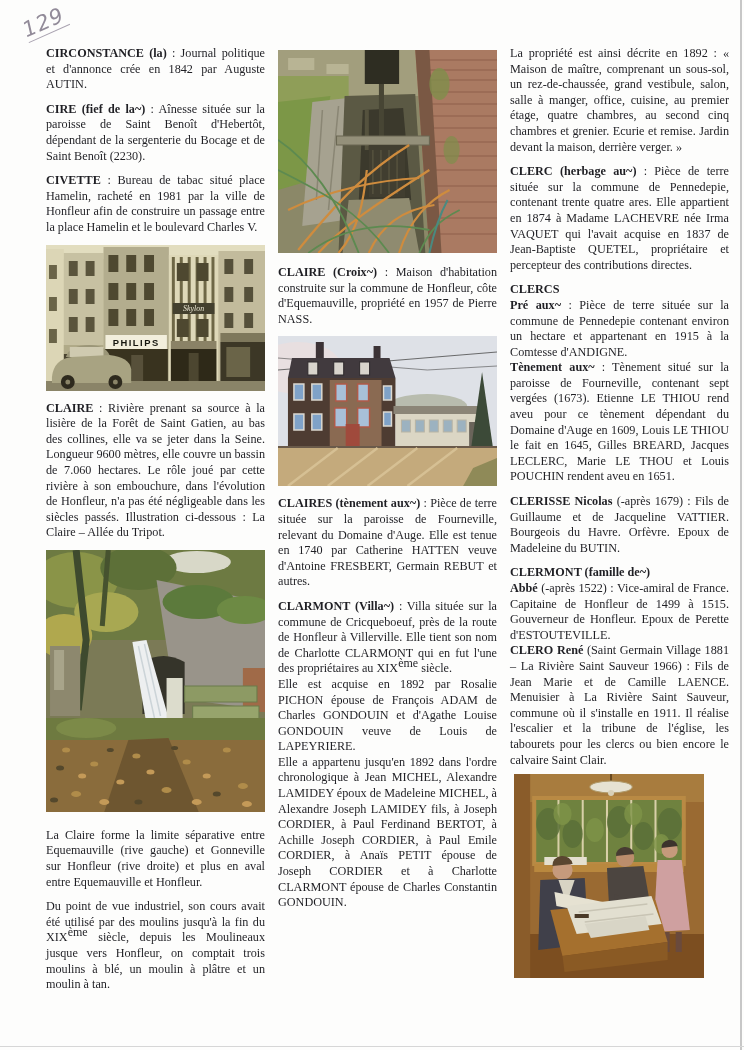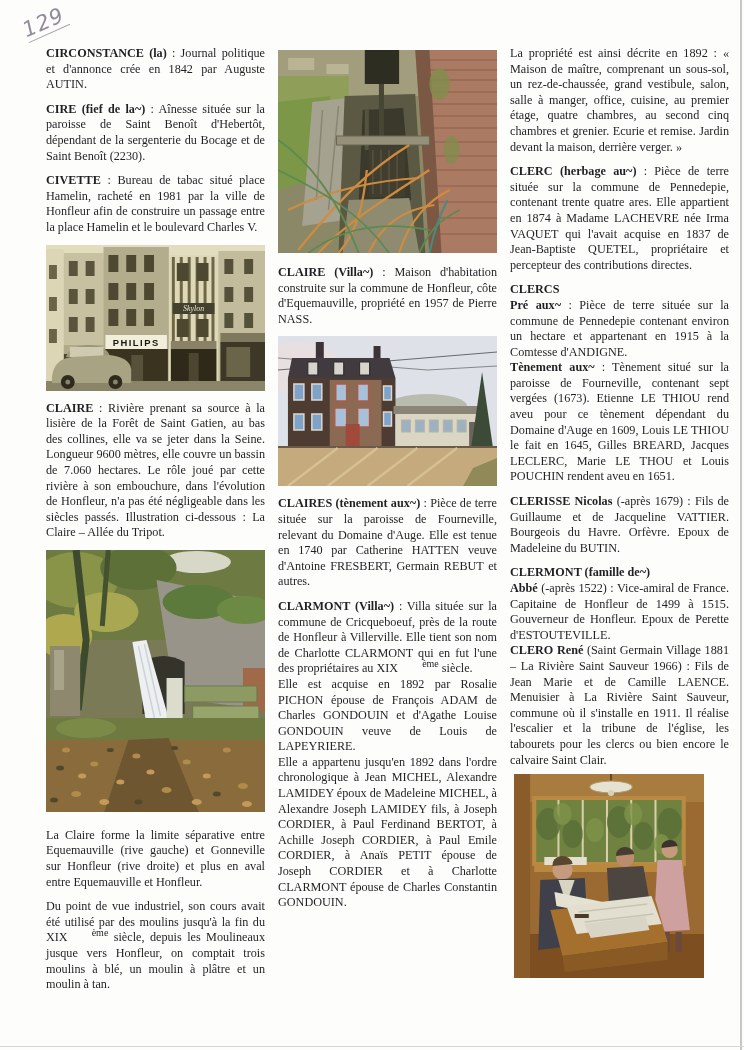--- a/index.html
+++ b/index.html
@@ -8,21 +8,21 @@
   .scan-edge-right{position:absolute;right:2px;top:0;bottom:0;width:2px;background:#c7c7c7;}
   .scan-edge-bottom{position:absolute;left:0;right:0;bottom:3px;height:1px;background:#d6d6d6;}
   .pagenum{position:absolute;left:22px;top:10px;font-family:"DejaVu Sans",sans-serif;
            font-style:italic;font-size:21px;color:#928b99;transform:rotate(-24deg);
            letter-spacing:1px;border-bottom:1px solid #a9a2b0;padding:0 2px 0 0;}
   .cols{position:absolute;left:46px;top:46px;right:15px;display:flex;gap:13px;}
   .col{flex:1 1 0;min-width:0;font-size:12.2px;line-height:15.6px;text-align:justify;}
   .para{margin:0 0 9px 0;}
   .para.tight{margin-bottom:0;}
   .b{font-weight:bold;font-family:Liberation Serif, serif;}
-  sup{font-size:10px;line-height:0;margin-left:24px;}
+  sup{font-size:12px;line-height:0;}
   .photo{margin:4px 0 10px 0;}
   .photo svg{display:block;width:100%;height:100%;}
   .photo-street{height:146px;}
   .photo-waterfall{height:262px;margin-bottom:16px;}
   .photo-sluice{height:203px;margin-bottom:12px;}
   .photo-villa{height:150px;}
   .photo-family{height:204px;width:190px;margin:6px 0 0 4px;}
 </style>
 </head>
 <body>
@@ -213,21 +213,21 @@
           <g stroke="#5d8a50" stroke-width="1.8" fill="none">
             <path d="M0,120 C40,140 80,160 110,203"></path>
             <path d="M0,90 C30,110 60,150 80,203"></path>
             <path d="M30,203 C60,180 100,170 150,180"></path>
             <path d="M140,203 C150,180 160,170 180,160"></path>
           </g>
           <path d="M150,203 C155,180 160,165 168,150" stroke="#4a8a80" stroke-width="2" fill="none"></path>
         </svg>
       </div>
 
-      <p class="para"><span class="b">CLAIRE (Villa~)</span><span> : Maison d'habitation construite sur la commune de Honfleur, côte d'Equemauville, propriété en 1957 de Pierre NASS.</span></p>
+      <p class="para"><span class="b">CLAIRE (Croix~)</span><span> : Maison d'habitation construite sur la commune de Honfleur, côte d'Equemauville, propriété en 1957 de Pierre NASS.</span></p>
 
       <div class="photo photo-villa" aria-label="photo : la villa Claire, côte d'Equemauville">
         <svg viewBox="0 0 220 150" preserveAspectRatio="none">
           <rect width="220" height="150" fill="#dee1e7"></rect>
           <ellipse cx="20" cy="32" rx="44" ry="26" fill="#e8dfe0"></ellipse>
           <path d="M0,34 L220,16" stroke="#4a4a4a" stroke-width="0.8" fill="none"></path>
           <path d="M0,22 L150,34 L220,30" stroke="#4a4a4a" stroke-width="0.6" fill="none"></path>
           <ellipse cx="150" cy="70" rx="40" ry="12" fill="#b8bcae"></ellipse>
           <rect x="38" y="6" width="8" height="18" fill="#3c3336"></rect>
           <rect x="96" y="10" width="7" height="14" fill="#3c3336"></rect>

